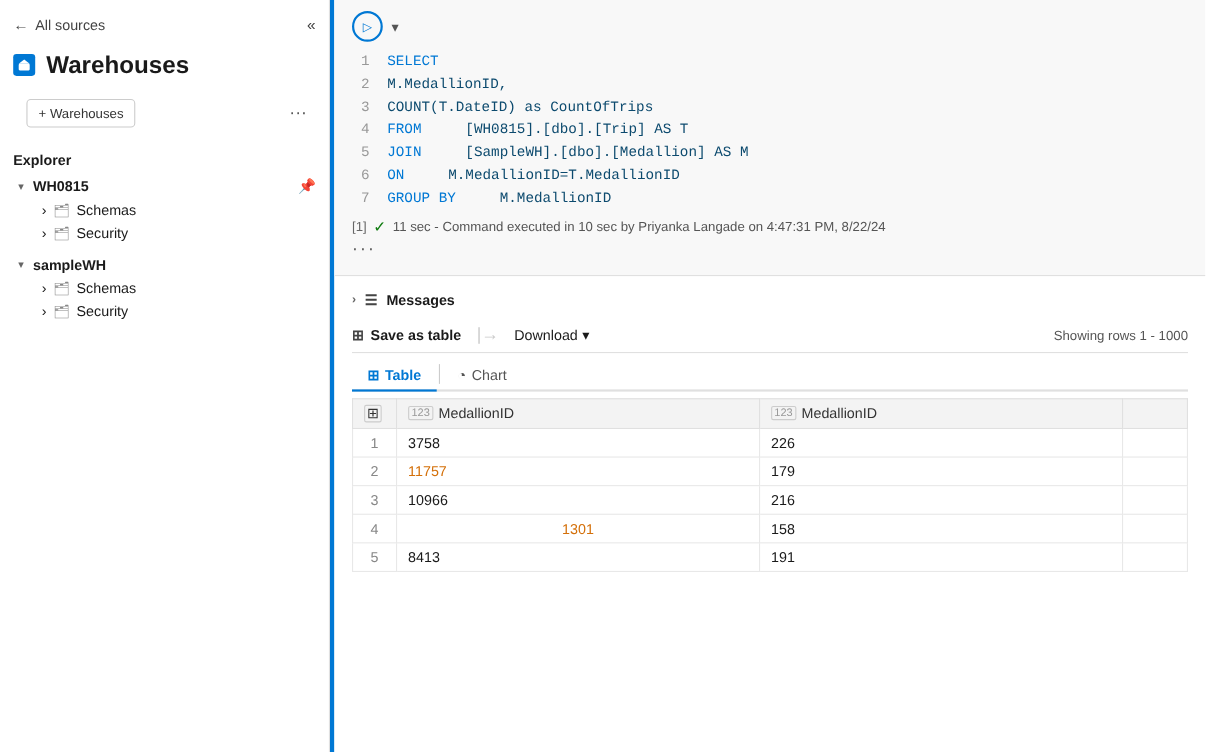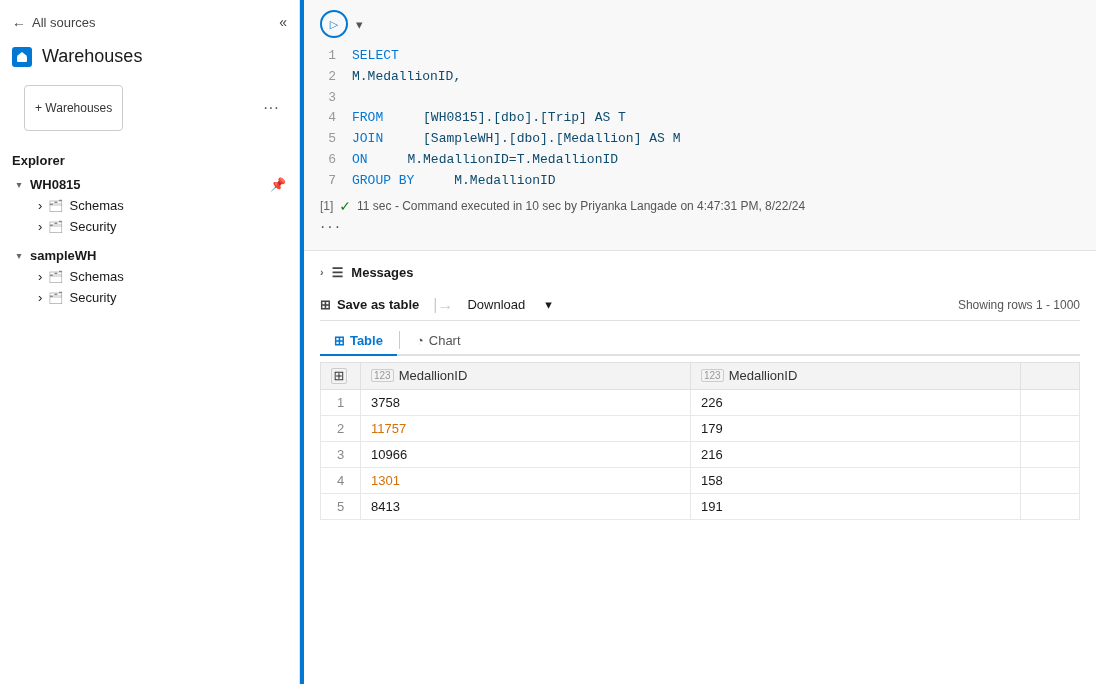--- a/index.html
+++ b/index.html
@@ -38,32 +38,32 @@
       padding: 8px 12px;
     }
     .warehouse-icon {
       width: 20px; height: 20px;
       background: #0078d4;
       border-radius: 3px;
       display: flex; align-items: center; justify-content: center;
       color: white; font-size: 10px;
     }
     .warehouses-title {
-      font-size: 18px;
-      font-weight: 400;
+      font-size: 22px;
+      font-weight: 700;
       color: #1a1a1a;
     }
     .add-warehouses-btn {
       display: flex;
       align-items: center;
       gap: 4px;
       margin: 6px 12px;
       border: 1px solid #ccc;
       border-radius: 4px;
-      padding: 15px 10px;
+      padding: 5px 10px;
       cursor: pointer;
       font-size: 12px;
       background: #fff;
       color: #333;
       width: fit-content;
     }
     .ellipsis-btn {
       margin-left: auto;
       padding: 4px 8px;
       cursor: pointer;
@@ -194,21 +194,21 @@
       margin-bottom: 6px;
     }
     .save-table-btn {
       display: flex; align-items: center; gap: 6px;
       font-size: 13px; font-weight: 600; color: #1a1a1a;
       cursor: pointer;
     }
     .table-grid-icon { color: #444; }
     .divider-pipe { color: #ccc; font-size: 16px; margin: 0 4px; }
     .download-btn {
-      display: flex; gap: 20px;
+      display: flex; gap: 4px;
       font-size: 13px; color: #1a1a1a; cursor: pointer;
     }
     .showing-rows { font-size: 12px; color: #555; margin-left: auto; }
 
     .view-tabs {
       display: flex;
       align-items: center;
       gap: 0;
       border-bottom: 2px solid #e0e0e0;
       margin-bottom: 6px;
@@ -345,20 +345,21 @@
       <div class="line">
         <span class="line-num">1</span>
         <span class="kw-blue2">SELECT</span>
       </div>
       <div class="line">
         <span class="line-num">2</span>
         <span class="txt-black">M.MedallionID,</span>
       </div>
       <div class="line">
         <span class="line-num">3</span>
+        <span class="txt-black">COUNT(T.DateID) as CountOfTrips</span>
       </div>
       <div class="line">
         <span class="line-num">4</span>
         <span class="kw-blue2">FROM</span>&nbsp;<span class="txt-black">[WH0815].[dbo].[Trip] AS T</span>
       </div>
       <div class="line">
         <span class="line-num">5</span>
         <span class="kw-blue2">JOIN</span>&nbsp;<span class="txt-black">[SampleWH].[dbo].[Medallion] AS M</span>
       </div>
       <div class="line">
@@ -447,21 +448,21 @@
             <td></td>
           </tr>
           <tr>
             <td class="row-num">3</td>
             <td>10966</td>
             <td>216</td>
             <td></td>
           </tr>
           <tr>
             <td class="row-num">4</td>
-            <td style="color: rgb(212, 112, 10);">1301</td>
+            <td style="color: rgb(212, 112, 10); text-align: center;">1301</td>
             <td>158</td>
             <td></td>
           </tr>
           <tr>
             <td class="row-num">5</td>
             <td>8413</td>
             <td>191</td>
             <td></td>
           </tr>
         </tbody>

